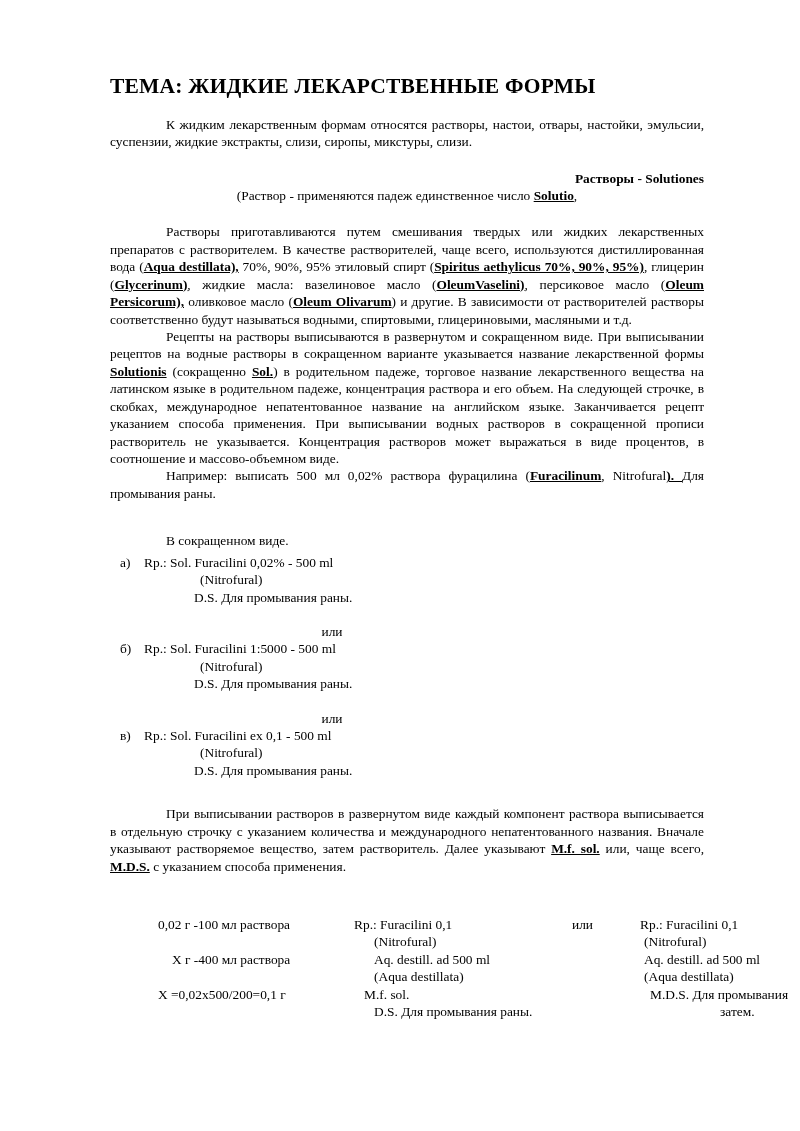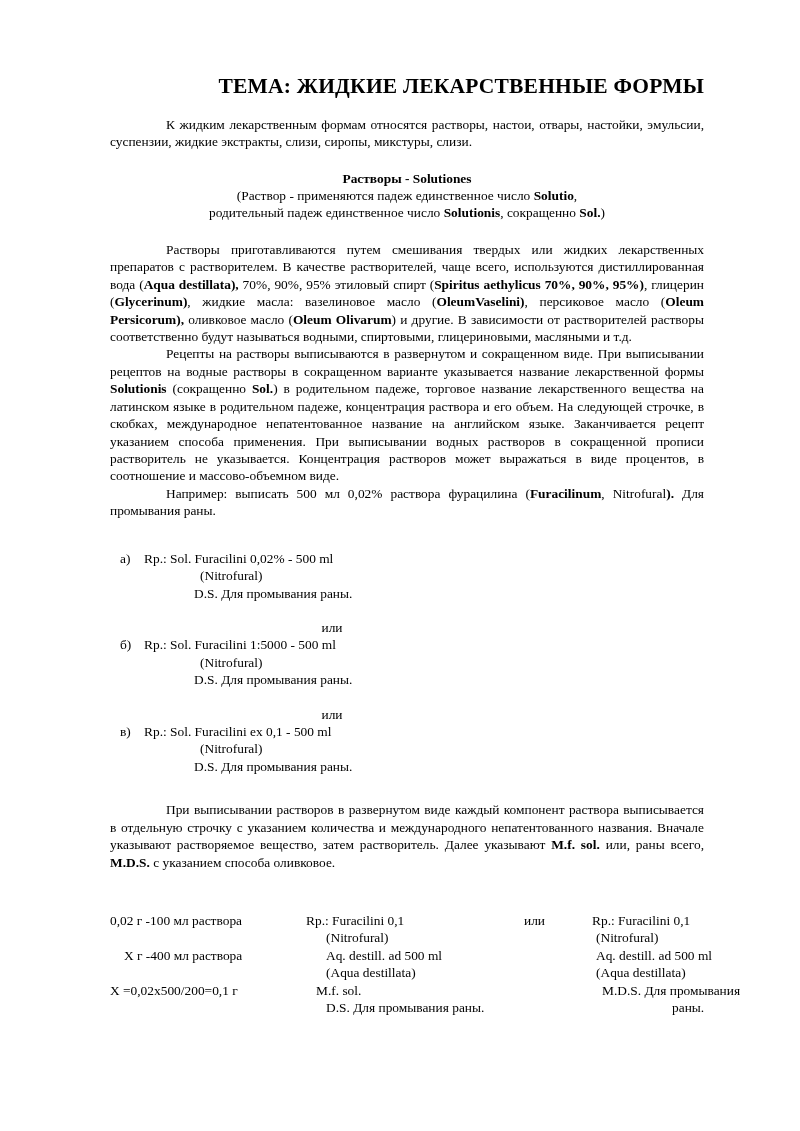--- a/index.html
+++ b/index.html
@@ -18,21 +18,21 @@
     overflow: hidden;
   }
   .page {
     box-sizing: border-box;
     width: 800px;
     height: 1131px;
     padding: 74px 96px 0 110px;
     position: relative;
   }
   .doc-title {
-    text-align: right;
+    text-align: left;
     font-size: 21.5px;
     font-weight: bold;
     letter-spacing: 0.2px;
     margin: 0 0 16px 0;
     line-height: 1.2;
   }
   p.para {
     margin: 0;
     text-align: justify;
     text-indent: 56px;
@@ -41,24 +41,24 @@
   .centered {
     text-align: center;
     margin: 0;
     text-indent: 0;
   }
   .block-gap-sm { height: 13px; }
   .block-gap-md { height: 19px; }
   .block-gap-lg { height: 26px; }
   .heading-sub {
     font-weight: bold;
-    text-align: center;
-    margin: 0;
-  }
-  b, .b { font-weight: bold; }
+    text-align: right;
+    margin: 0;
+  }
+  b, .b { font-weight: bold; text-decoration: underline; }
 
   
   .rx-section { margin-top: 4px; }
   .rx-lead {
     text-indent: 56px;
     margin: 0 0 4px 0;
   }
   .rx-item { margin: 0; }
   .rx-row {
     display: flex;
@@ -85,20 +85,21 @@
   .ili-gap { height: 17px; }
 
   
   .calc-wrap {
     display: flex;
     margin-top: 2px;
   }
   .calc-col-left {
     flex: 0 0 196px;
     box-sizing: border-box;
+    margin-left: 48px;
   }
   .calc-col-mid {
     flex: 0 0 218px;
     box-sizing: border-box;
   }
   .calc-col-or {
     flex: 0 0 68px;
     box-sizing: border-box;
     text-align: left;
   }
@@ -121,36 +122,36 @@
   <h1 class="doc-title">ТЕМА: ЖИДКИЕ ЛЕКАРСТВЕННЫЕ ФОРМЫ</h1>
 
   <p class="para">К жидким лекарственным формам относятся растворы, настои, отвары, настойки, эмульсии, суспензии, жидкие экстракты, слизи, сиропы, микстуры, слизи.</p>
 
   <div class="block-gap-md"></div>
 
   <p class="heading-sub">Растворы - Solutiones</p>
 
   <p class="centered"><span>(Раствор - применяются падеж единственное число </span><b>Solutio</b><span>,</span></p>
 
-  <p class="centered"><span>родительный падеж единственное число </span><b>Solutionis</b><span>, сокращенно </span><b>Sol.</b><span>)</span></p>
 
   <div class="block-gap-md"></div>
 
 
   <p class="para"><span>Растворы приготавливаются путем смешивания твердых или жидких лекарственных препаратов с растворителем. В качестве растворителей, чаще всего, используются дистиллированная вода (</span><b>Aqua destillata),</b><span>  70%, 90%, 95% этиловый спирт (</span><b>Spiritus aethylicus 70%, 90%, 95%)</b><span>, глицерин (</span><b>Glycerinum)</b><span>, жидкие масла: вазелиновое масло (</span><b>OleumVaselini)</b><span>, персиковое масло (</span><b>Oleum Persicorum),</b><span> оливковое масло (</span><b>Oleum Olivarum</b><span>) и другие. В зависимости от растворителей растворы соответственно будут называться водными, спиртовыми, глицериновыми, масляными и т.д.</span></p>
 
 
   <p class="para"><span>Рецепты на растворы выписываются в развернутом и сокращенном виде. При выписывании рецептов на водные растворы в сокращенном варианте указывается название лекарственной формы </span><b>Solutionis</b><span>  (сокращенно </span><b>Sol.</b><span>) в родительном падеже, торговое название лекарственного вещества на латинском языке в родительном падеже, концентрация раствора и его объем. На следующей строчке, в скобках, международное непатентованное название на английском языке. Заканчивается рецепт указанием способа применения. При выписывании водных растворов в сокращенной прописи растворитель не указывается. Концентрация растворов может выражаться в виде процентов, в соотношение и массово-объемном виде.</span></p>
 
   <p class="para"><span>Например: выписать 500 мл 0,02% раствора фурацилина (</span><b>Furacilinum</b><span>, Nitrofural</span><b>). </b><span>Для промывания раны.</span></p>
 
   <div class="block-gap-lg"></div>
 
   <div class="rx-section">
 
+    <p class="rx-lead">В сокращенном виде.</p>
 
     <div class="rx-item">
       <div class="rx-row">
         <span class="rx-marker">а)</span>
         <span class="rx-line-1">Rp.: Sol. Furacilini 0,02% - 500 ml</span>
       </div>
       <div class="rx-sub">(Nitrofural)</div>
       <div class="rx-sub2">D.S. Для промывания раны.</div>
     </div>
 
@@ -175,21 +176,21 @@
         <span class="rx-line-1">Rp.: Sol. Furacilini ex  0,1 - 500 ml</span>
       </div>
       <div class="rx-sub">(Nitrofural)</div>
       <div class="rx-sub2">D.S. Для промывания раны.</div>
     </div>
 
   </div>
 
   <div class="block-gap-lg"></div>
 
-  <p class="para"><span>При выписывании растворов в развернутом виде каждый компонент раствора выписывается в отдельную строчку с указанием количества и международного непатентованного названия. Вначале указывают растворяемое вещество, затем растворитель. Далее указывают  </span><b>M.f. sol.</b><span>  или, раны всего,  </span><b>M.D.S.</b><span> с указанием способа оливковое.</span></p>
+  <p class="para"><span>При выписывании растворов в развернутом виде каждый компонент раствора выписывается в отдельную строчку с указанием количества и международного непатентованного названия. Вначале указывают растворяемое вещество, затем растворитель. Далее указывают  </span><b>M.f. sol.</b><span>  или, чаще всего,  </span><b>M.D.S.</b><span> с указанием способа применения.</span></p>
 
   <div class="block-gap-lg"></div>
   <div class="block-gap-sm"></div>
 
   <div class="calc-wrap">
 
     <div class="calc-col-left">
       <p class="calc-line">0,02 г -100 мл раствора</p>
       <p class="calc-line">&nbsp;</p>
       <p class="calc-line ind1">X  г  -400 мл раствора</p>
@@ -209,20 +210,20 @@
     <div class="calc-col-or">
       <p class="calc-line">или</p>
     </div>
 
     <div class="calc-col-right">
       <p class="calc-line">Rp.: Furacilini 0,1</p>
       <p class="calc-line ind3">(Nitrofural)</p>
       <p class="calc-line ind3">Aq. destill. ad 500 ml</p>
       <p class="calc-line ind3">(Aqua destillata)</p>
       <p class="calc-line ind5">M.D.S. Для промывания</p>
-      <p class="calc-line center-ish">раны.</p>
+      <p class="calc-line center-ish">затем.</p>
     </div>
 
   </div>
 
   <div class="block-gap-lg"></div>
 
 </div>
 
 </body></html>

